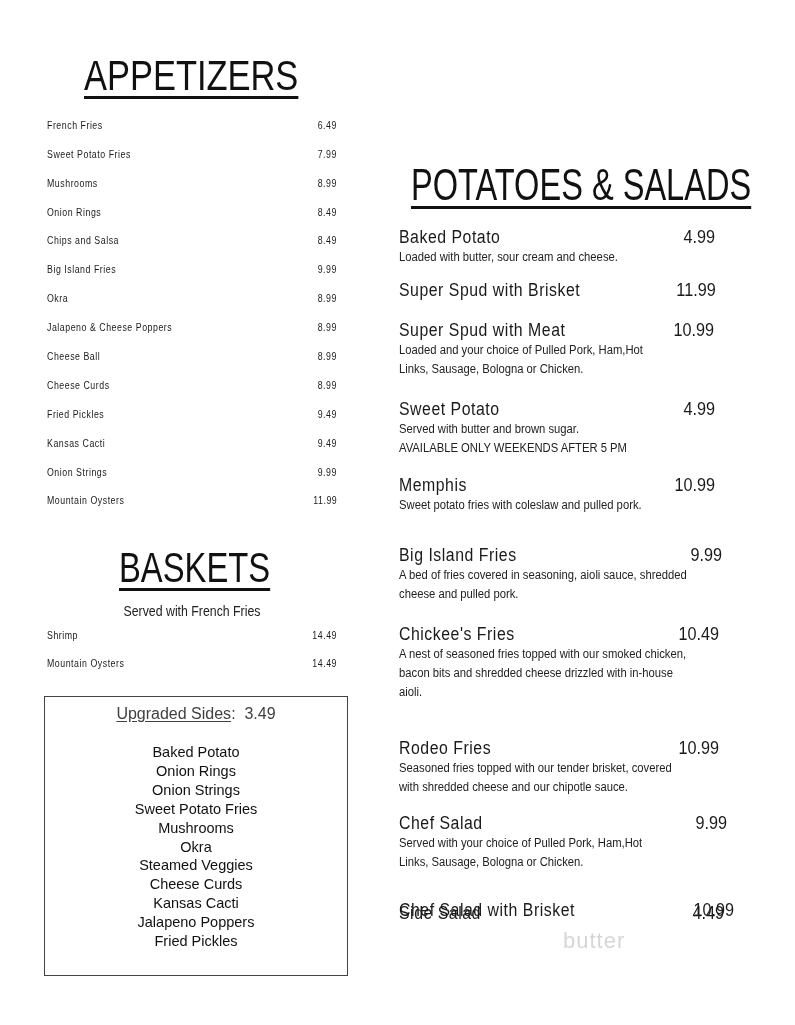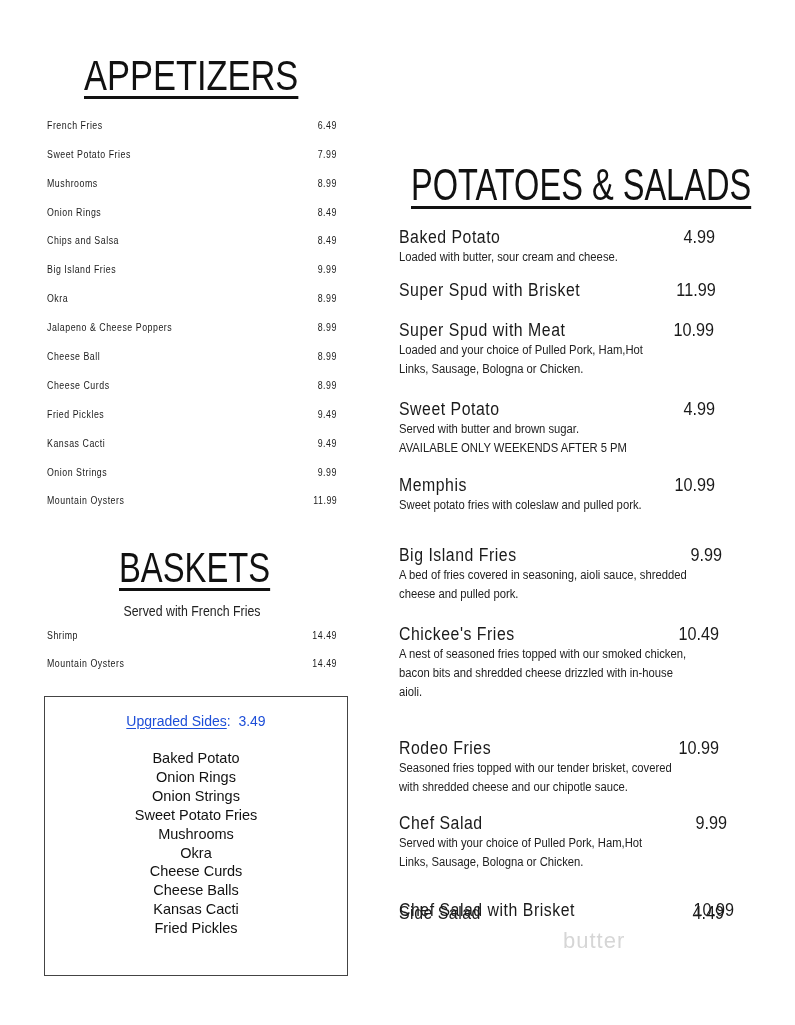--- a/index.html
+++ b/index.html
@@ -7,21 +7,21 @@
          font-family:"Liberation Sans", sans-serif; }
   .abs { position:absolute; }
   .heading { font-family:"Liberation Sans", sans-serif; font-stretch:condensed; color:#111;
              text-decoration:underline; text-decoration-thickness:3px; text-underline-offset:6px;
              white-space:nowrap; transform-origin:left top; }
   .row { position:absolute; left:47px; width:290px; height:24px; font-size:10px; letter-spacing:0.6px; }
   .row .name { position:absolute; left:0; top:0; transform:scaleX(0.88); transform-origin:left; white-space:nowrap; }
   .row .price { position:absolute; right:0; top:0; transform:scaleX(0.88); transform-origin:right; }
   .sub { font-size:14px; color:#222; transform:scaleX(0.88); transform-origin:center; }
   .box { position:absolute; left:44px; top:696px; width:302px; height:278px; border:1.5px solid #444; }
-  .box-title { text-align:center; font-size:14px; margin-top:16px; color:#1d4ed8; }
+  .box-title { text-align:center; font-size:16px; margin-top:8px; color:#404040; }
   .box-title u { text-underline-offset:2px; }
   .sides { list-style:none; margin:20px 0 0 0; padding:0; text-align:center; font-size:14.5px; line-height:18.9px; color:#111; }
   .ritem { position:absolute; left:399px; width:340px; }
   .ritem .title { font-size:18px; letter-spacing:0.6px; transform:scaleX(0.88); transform-origin:left; white-space:nowrap; }
   .ritem .rprice { position:absolute; top:0; font-size:18px; transform:scaleX(0.9); transform-origin:right; }
   .ritem .desc { font-size:12.5px; line-height:19px; color:#222; transform:scaleX(0.9); transform-origin:left; width:360px; white-space:pre-line; }
   .watermark { position:absolute; left:563px; top:928px; font-size:22px; color:#d6d6d6; letter-spacing:1px; }
 </style>
 </head>
 <body>
@@ -103,23 +103,24 @@
     <u>Upgraded Sides</u>:&nbsp;
     <span>3.49</span>
   </div>
   <ul class="sides">
     <li>Baked Potato</li>
     <li>Onion Rings</li>
     <li>Onion Strings</li>
     <li>Sweet Potato Fries</li>
     <li>Mushrooms</li>
     <li>Okra</li>
+    <li>Steamed Veggies</li>
     <li>Cheese Curds</li>
-    <li>Cheese Balls</li>
     <li>Kansas Cacti</li>
+    <li>Jalapeno Poppers</li>
     <li>Fried Pickles</li>
   </ul>
 </div>
 
 <div class="abs heading" style="left:411px; top:160px; font-size:44px; transform:scaleX(0.74);">POTATOES &amp; SALADS</div>
 
 <div class="ritem" style="top:227px">
   <div class="title">Baked Potato</div>
   <div class="rprice" style="right:24px">4.99</div>
   <div class="desc">Loaded with butter, sour cream and cheese.</div>

